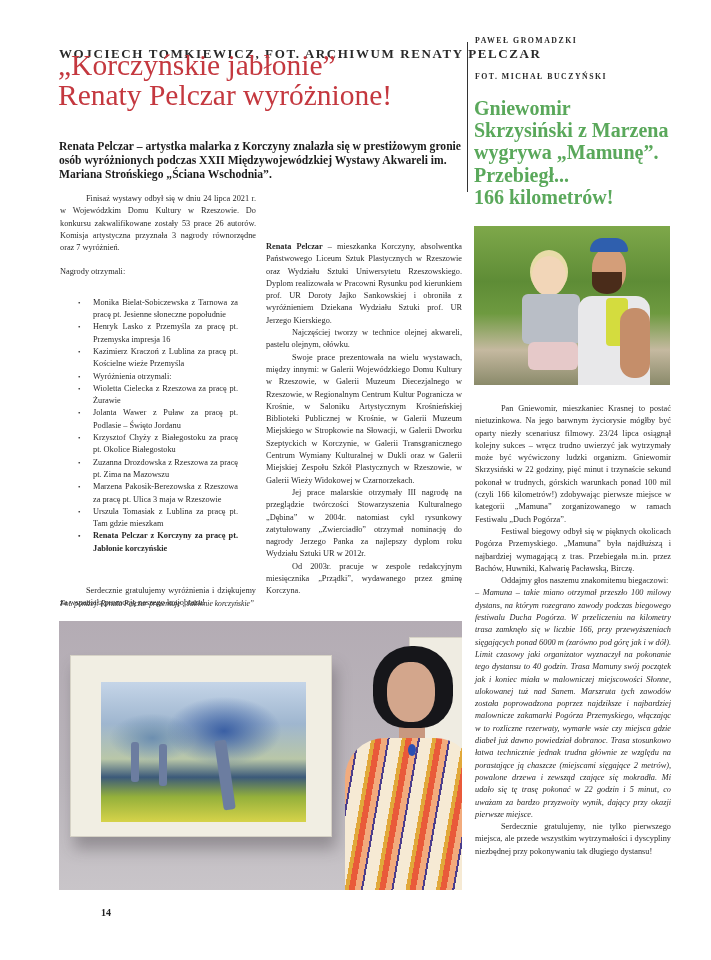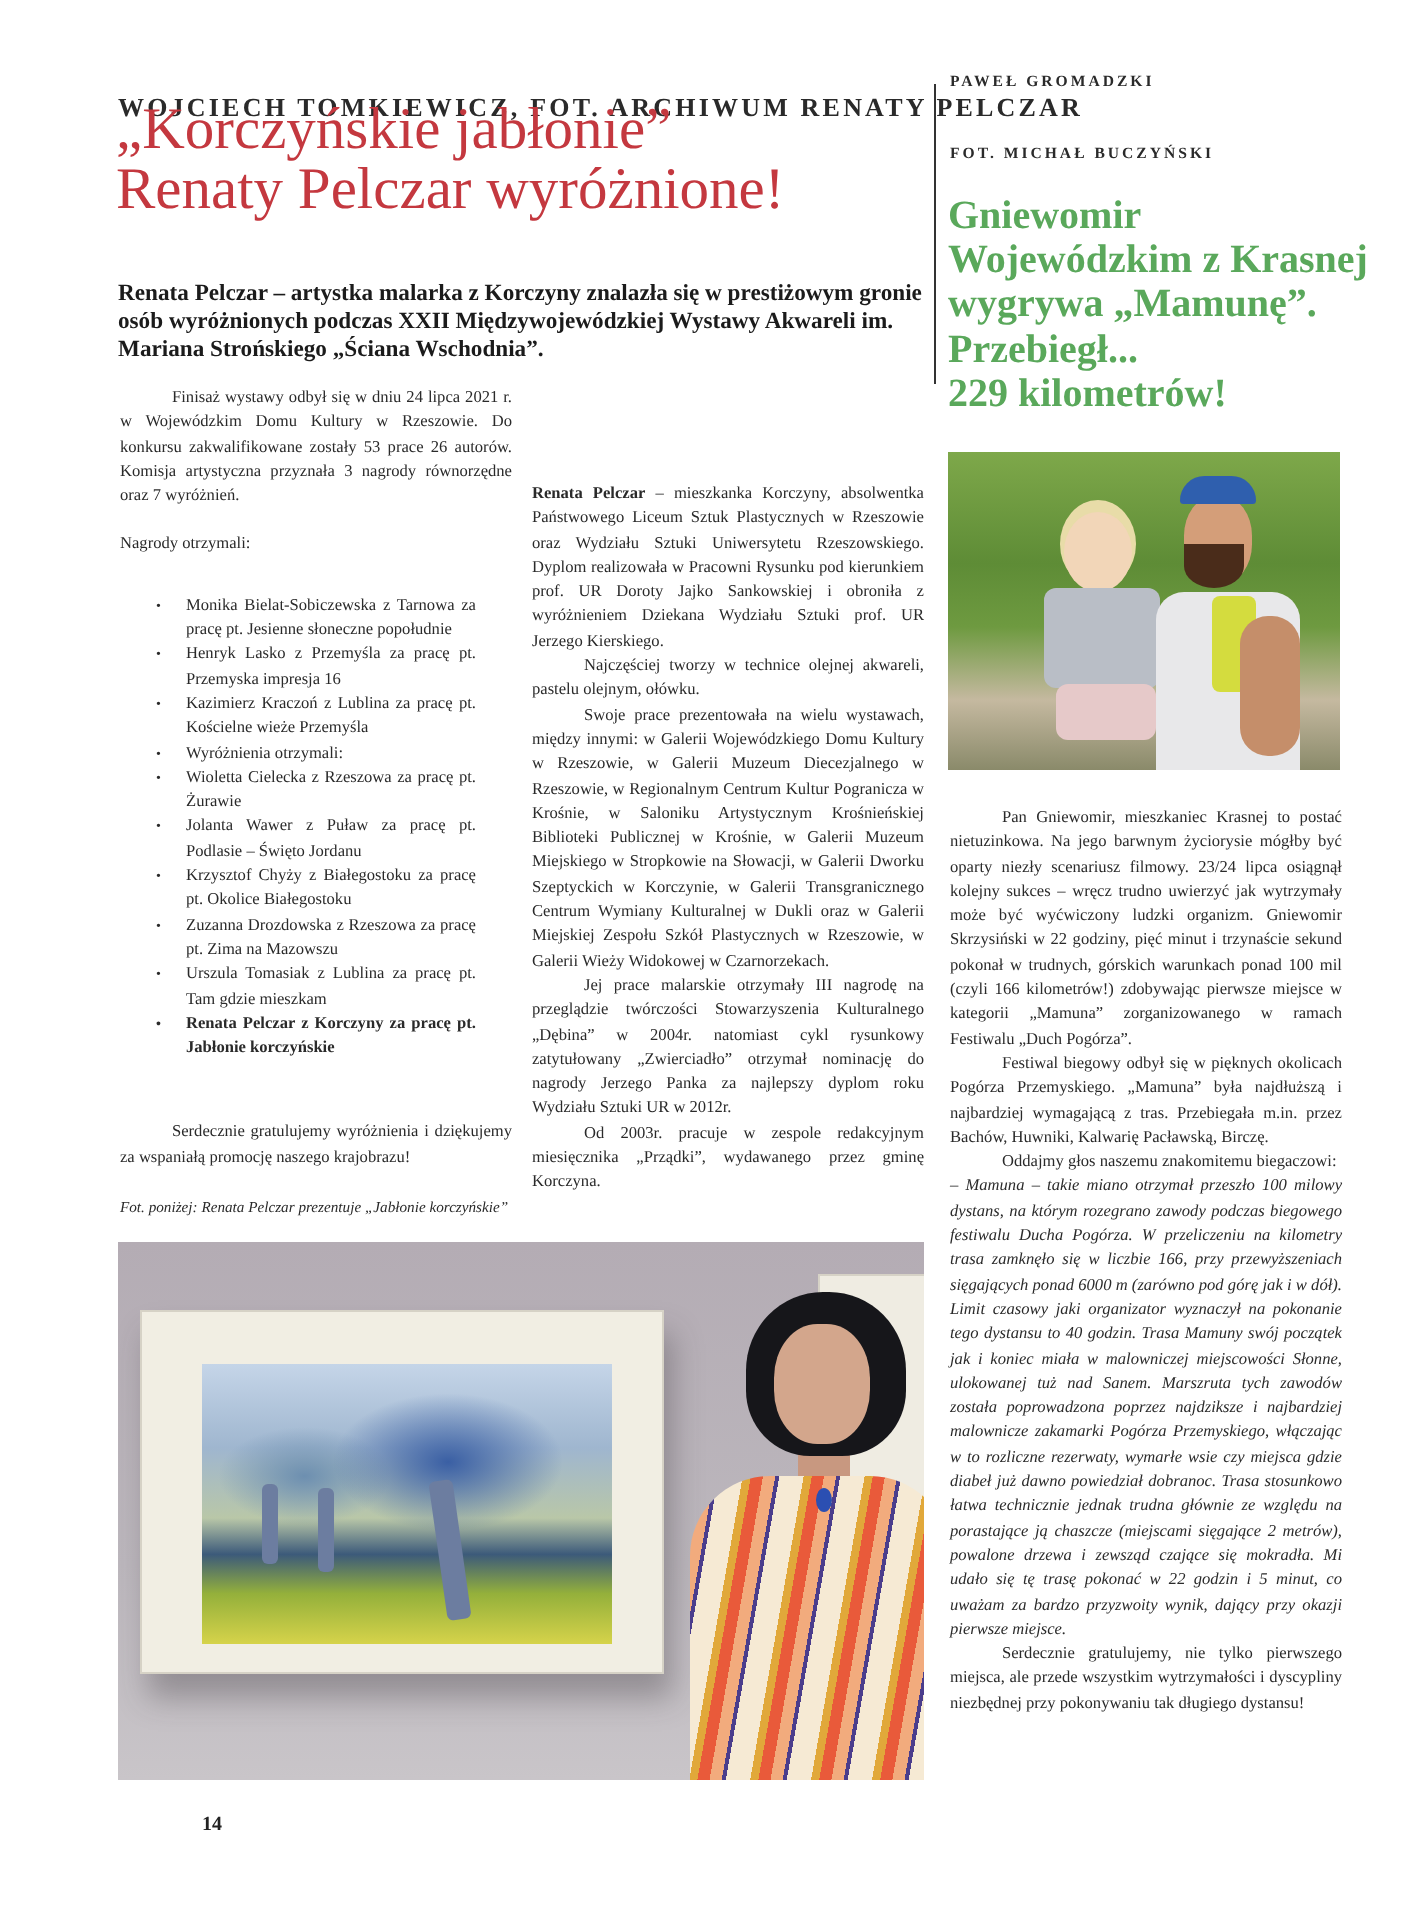--- a/index.html
+++ b/index.html
@@ -115,20 +115,21 @@
   <p>Nagrody otrzymali:</p>
   <ul>
     <li>Monika Bielat-Sobiczewska z Tarnowa za pracę pt. Jesienne słoneczne popołudnie</li>
     <li>Henryk Lasko z Przemyśla za pracę pt. Przemyska impresja 16</li>
     <li>Kazimierz Kraczoń z Lublina za pracę pt. Kościelne wieże Przemyśla</li>
     <li>Wyróżnienia otrzymali:</li>
     <li>Wioletta Cielecka z Rzeszowa za pracę pt. Żurawie</li>
     <li>Jolanta Wawer z Puław za pracę pt. Podlasie – Święto Jordanu</li>
     <li>Krzysztof Chyży z Białegostoku za pracę pt. Okolice Białegostoku</li>
     <li>Zuzanna Drozdowska z Rzeszowa za pracę pt. Zima na Mazowszu</li>
+    <li>Marzena Pakosik-Berezowska z Rzeszowa za pracę pt. Ulica 3 maja w Rzeszowie</li>
     <li>Urszula Tomasiak z Lublina za pracę pt. Tam gdzie mieszkam</li>
     <li class="bold">Renata Pelczar z Korczyny za pracę pt. Jabłonie korczyńskie</li>
   </ul>
   <div class="gap"></div>
   <p class="indent">Serdecznie gratulujemy wyróżnienia i dziękujemy za wspaniałą promocję naszego krajobrazu!</p>
 </div>
 
 <div class="col col2">
   <p><span class="b">Renata Pelczar</span><span> – mieszkanka Korczyny, absolwentka Państwowego Liceum Sztuk Plastycznych w Rzeszowie oraz Wydziału Sztuki Uniwersytetu Rzeszowskiego. Dyplom realizowała w Pracowni Rysunku pod kierunkiem prof. UR Doroty Jajko Sankowskiej i obroniła z wyróżnieniem Dziekana Wydziału Sztuki prof. UR Jerzego Kierskiego.</span></p>
   <p class="indent">Najczęściej tworzy w technice olejnej akwareli, pastelu olejnym, ołówku.</p>
@@ -136,24 +137,24 @@
   <p class="indent">Jej prace malarskie otrzymały III nagrodę na przeglądzie twórczości Stowarzyszenia Kulturalnego „Dębina” w 2004r. natomiast cykl rysunkowy zatytułowany „Zwierciadło” otrzymał nominację do nagrody Jerzego Panka za najlepszy dyplom roku Wydziału Sztuki UR w 2012r.</p>
   <p class="indent">Od 2003r. pracuje w zespole redakcyjnym miesięcznika „Prządki”, wydawanego przez gminę Korczyna.</p>
 </div>
 
 <div class="divider"></div>
 
 <div class="byline-right br1">PAWEŁ GROMADZKI</div>
 <div class="byline-right br2">FOT. MICHAŁ BUCZYŃSKI</div>
 <h2 class="title-right">
   <span>Gniewomir</span><br>
-  <span>Wojewódzkim z Krasnej</span><br>
+  <span>Skrzysiński z Marzena</span><br>
   <span>wygrywa „Mamunę”.</span><br>
   <span>Przebiegł...</span><br>
-  <span>229 kilometrów!</span>
+  <span>166 kilometrów!</span>
 </h2>
 
 <div class="photo-runner">
   <div class="child">
     <div class="head"></div>
       <div class="shirt"></div>
       <div class="pants"></div>
   </div>
   <div class="man">
     <div class="body"></div>

